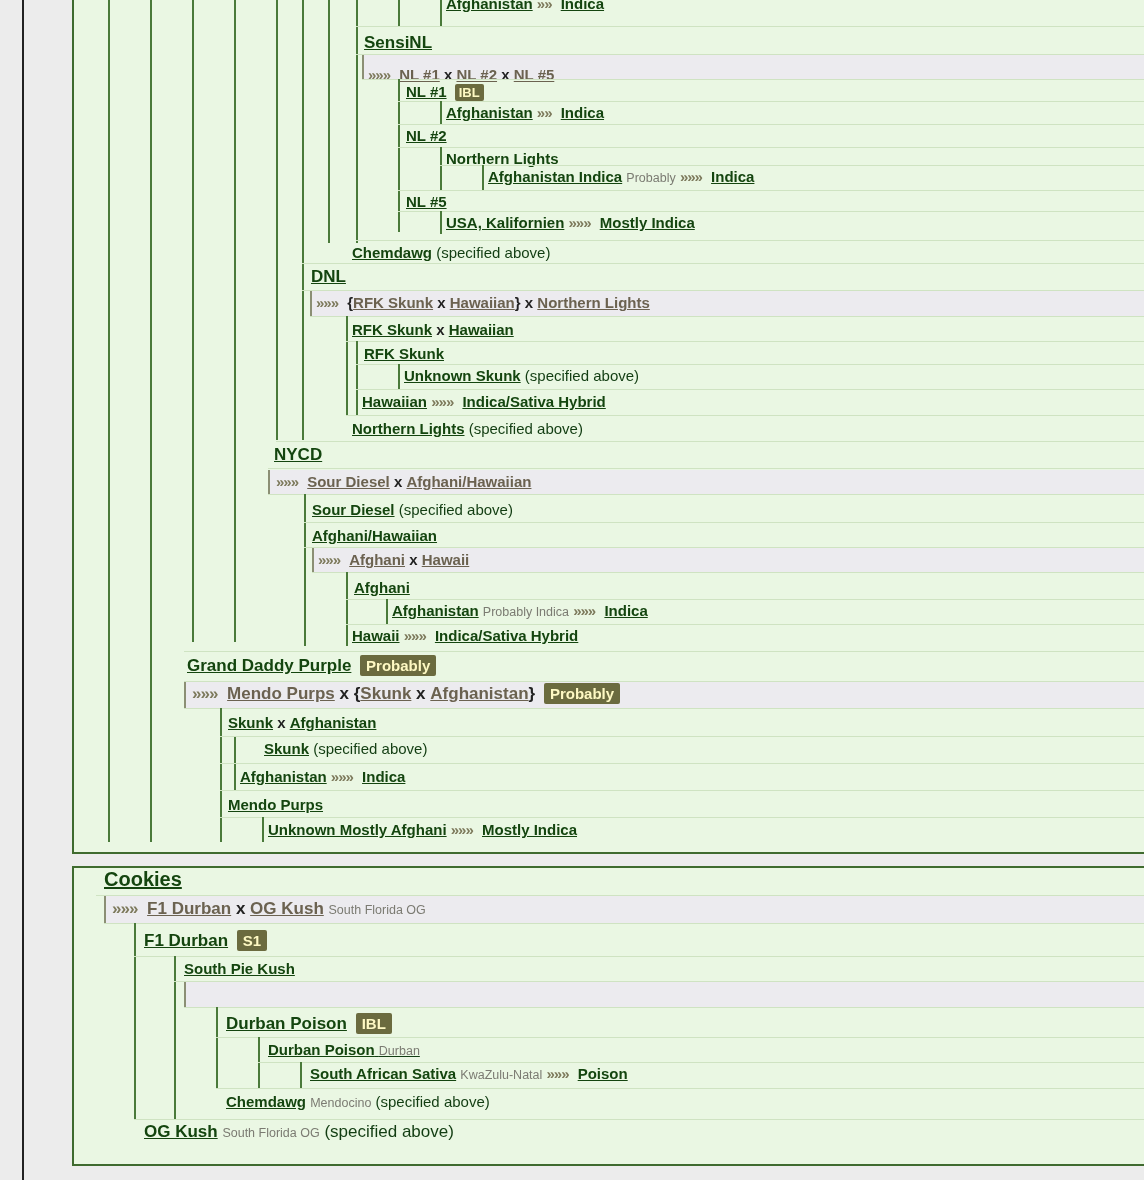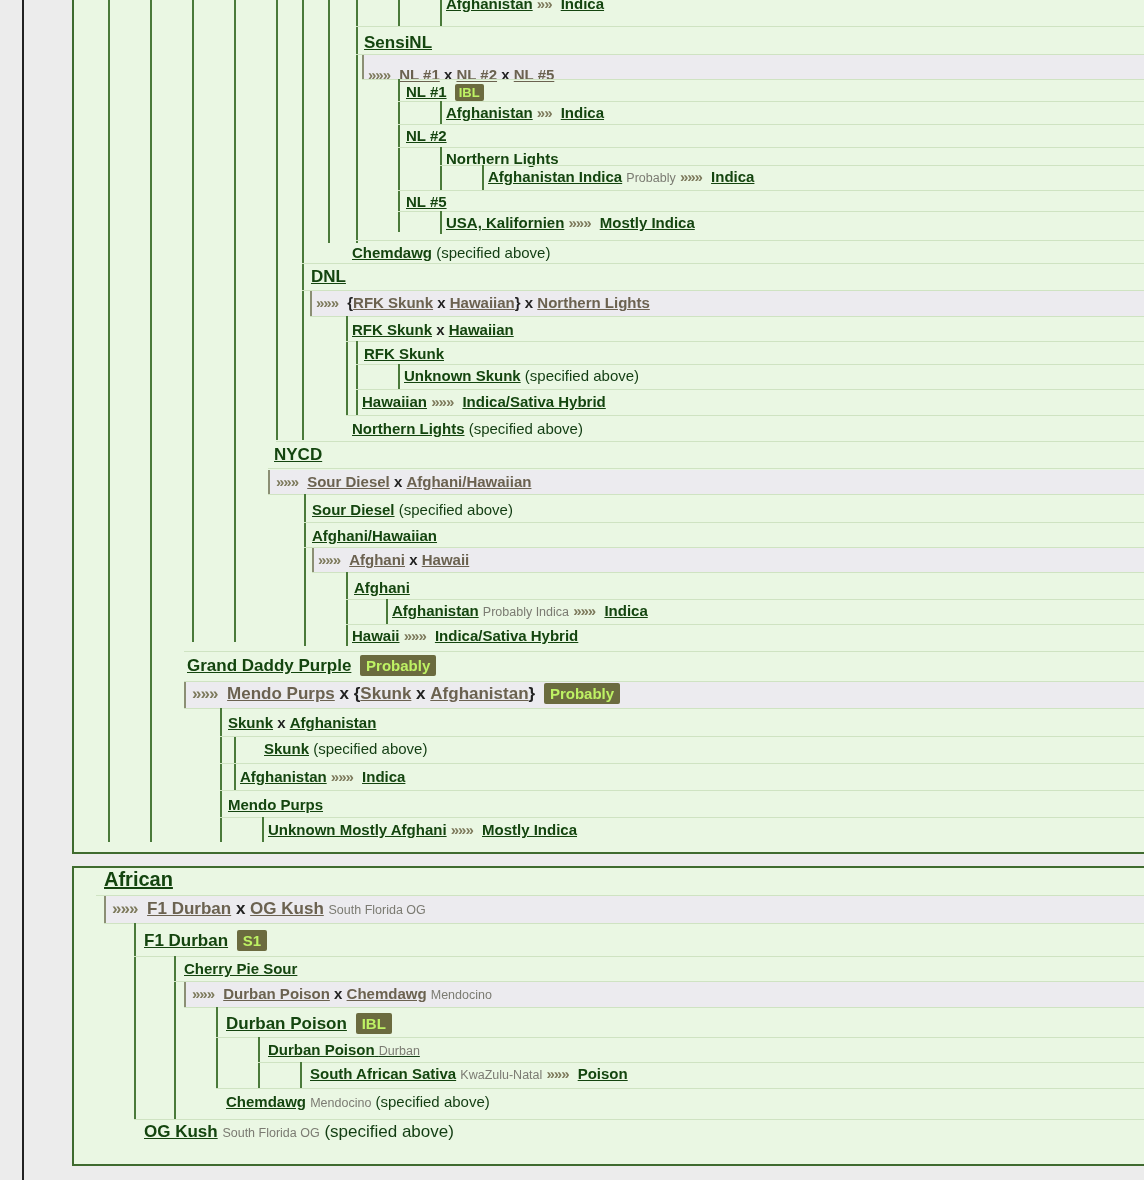--- a/index.html
+++ b/index.html
@@ -55,21 +55,21 @@
     color: #7b7b72;
     font-size: 12.5px;
     font-weight: normal;
   }
   .spec {
     color: #123d12;
     font-weight: normal;
   }
   .badge {
     background: #6b6b3f;
-    color: #bef264;
+    color: #fef9c3;
     font-weight: bold;
     font-size: 13px;
     padding: 1px 4px;
     border-radius: 2px;
     margin-left: 4px;
     text-align: right;
   }
   .badge.lg { font-size: 15px; padding: 2px 6px; }
 
   .brace { color: #222; font-weight: bold; }
@@ -347,21 +347,21 @@
   <div class="abs" style="left:244px; top:818px;">
     <a class="nm" href="#">Unknown Mostly Afghani</a>
     <span class="arrow">»»»</span>
     <a class="nm" href="#">Mostly Indica</a>
   </div>
 
   <div class="panel" style="left:48px; top:866px; width:1096px; height:296px; border-right:none;">
   </div>
 
   <div class="abs" style="left:80px; top:868px; font-size:20px;">
-    <a class="nm" href="#">African</a>
+    <a class="nm" href="#">Cookies</a>
   </div>
   <div class="hline" style="left:72px; top:895px; width:1072px;"></div>
   <div class="shade" style="left:80px; top:896px; width:1064px; height:27px;"></div>
   <div class="vline" style="left:80px; top:896px; height:27px; background:#8b8f74;"></div>
   <div class="abs big" style="left:88px; top:897px;">
     <span class="arrow">»»»</span>
     <a class="nm alt" href="#">F1 Durban</a>
     <span class="x">x</span>
     <a class="nm alt" href="#">OG Kush</a>
     <span class="note">South Florida OG</span>
@@ -369,32 +369,25 @@
   <div class="hline" style="left:80px; top:923px; width:1064px;"></div>
 
   <div class="vline" style="left:110px; top:923px; height:196px;"></div>
   <div class="abs big" style="left:120px; top:929px;">
     <a class="nm" href="#">F1 Durban</a>
     <span class="badge lg">S1</span>
   </div>
   <div class="hline" style="left:110px; top:956px; width:1034px;"></div>
   <div class="vline" style="left:150px; top:956px; height:163px;"></div>
   <div class="abs" style="left:160px; top:957px;">
-    <a class="nm" href="#">Cherry Pie Sour</a>
+    <a class="nm" href="#">South Pie Kush</a>
   </div>
   <div class="hline" style="left:150px; top:981px; width:994px;"></div>
   <div class="shade" style="left:160px; top:982px; width:984px; height:25px;"></div>
   <div class="vline" style="left:160px; top:982px; height:25px; background:#8b8f74;"></div>
-  <div class="abs" style="left:168px; top:982px;">
-    <span class="arrow">»»»</span>
-    <a class="nm alt" href="#">Durban Poison</a>
-    <span class="x">x</span>
-    <a class="nm alt" href="#">Chemdawg</a>
-    <span class="note">Mendocino</span>
-  </div>
   <div class="hline" style="left:160px; top:1007px; width:984px;"></div>
 
   <div class="vline" style="left:192px; top:1007px; height:81px;"></div>
   <div class="abs big" style="left:202px; top:1012px;">
     <a class="nm" href="#">Durban Poison</a>
     <span class="badge lg">IBL</span>
   </div>
   <div class="hline" style="left:192px; top:1037px; width:952px;"></div>
   <div class="vline" style="left:234px; top:1037px; height:51px;"></div>
   <div class="abs" style="left:244px; top:1038px;text-decoration:underline;">

